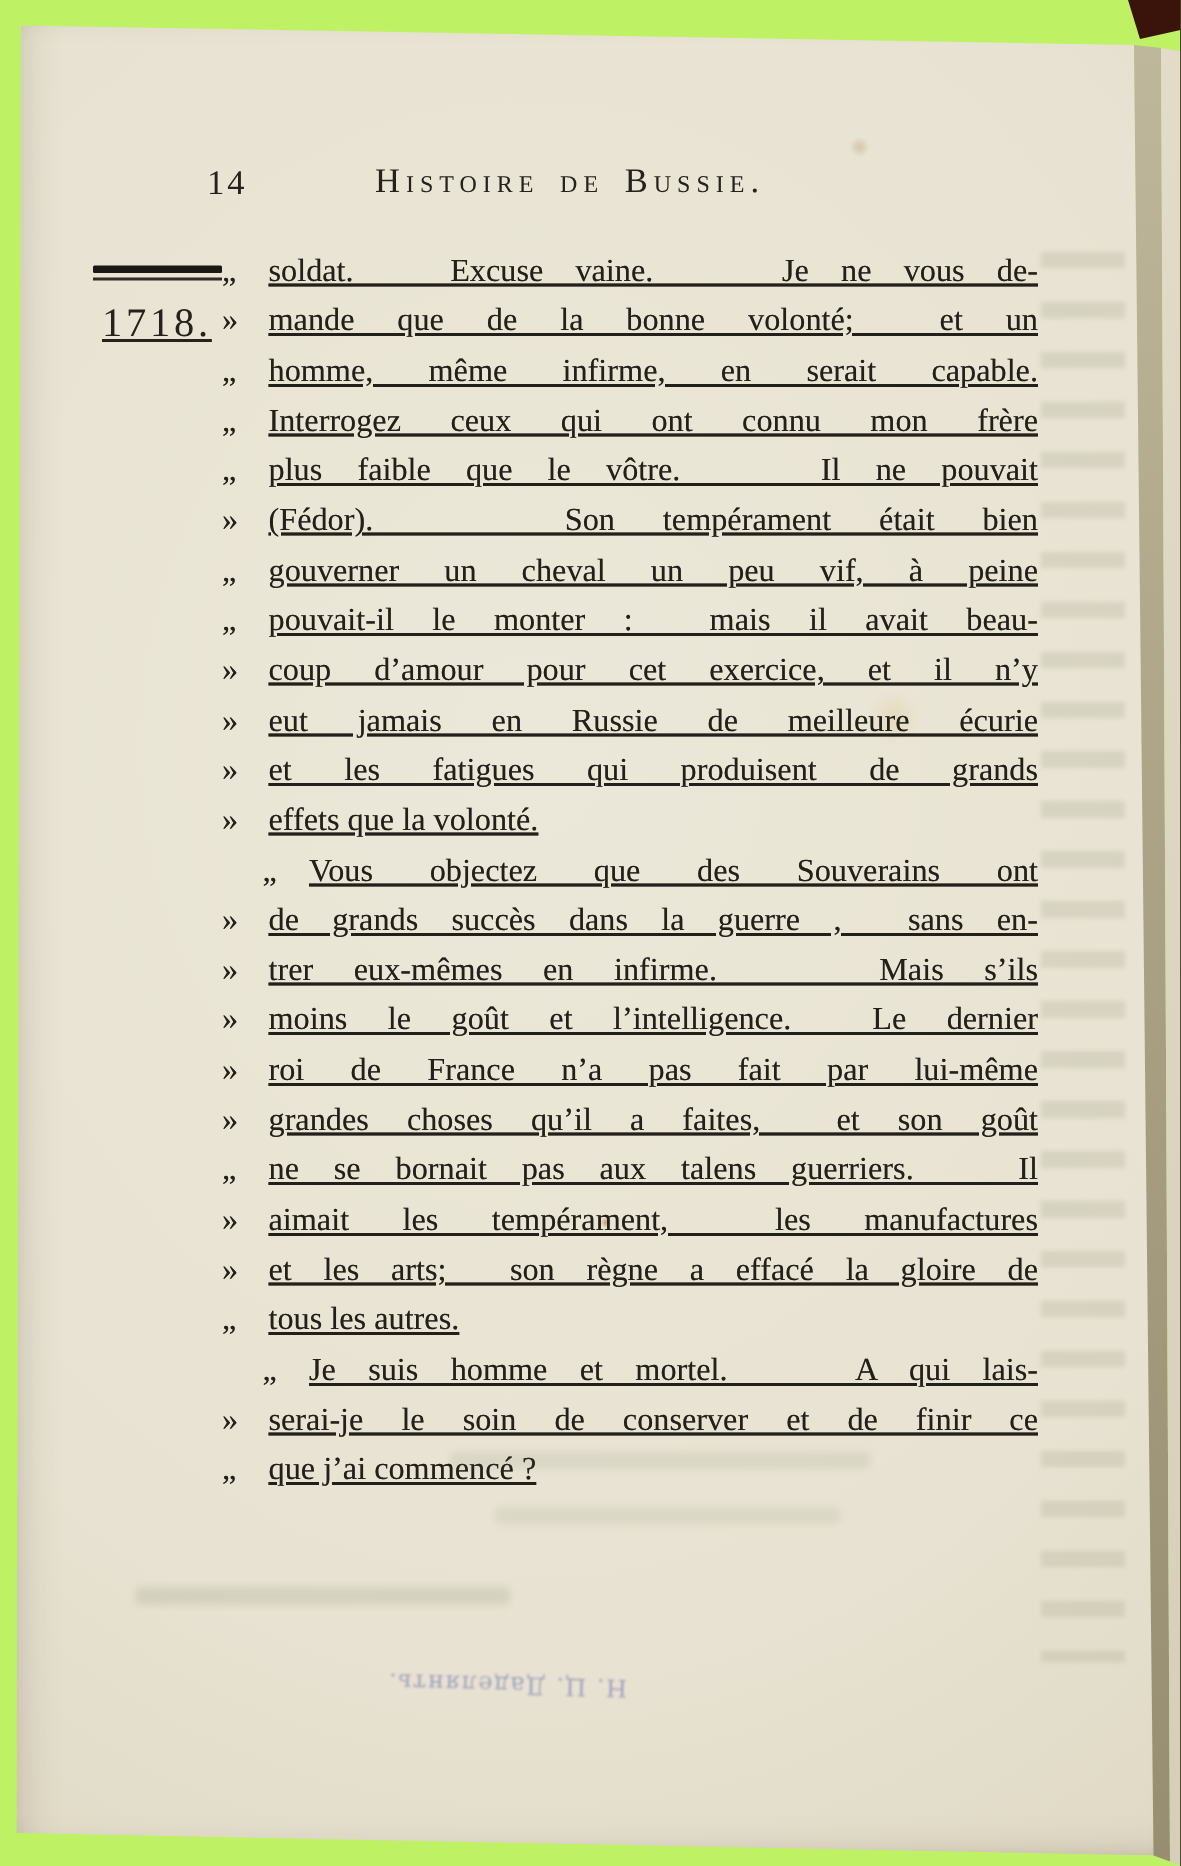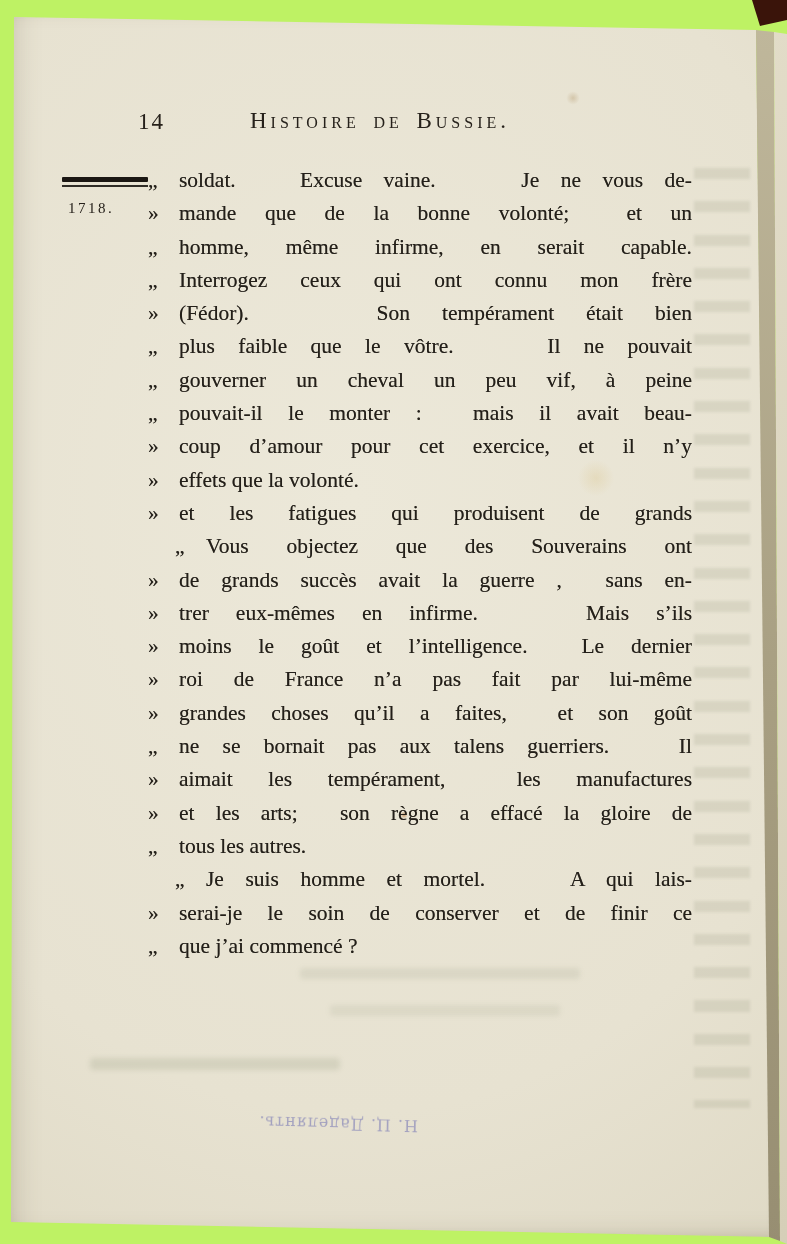--- a/index.html
+++ b/index.html
@@ -48,37 +48,37 @@
     position:absolute;left:250px;top:108px;width:330px;text-align:left;
     font-variant:small-caps;font-size:23px;letter-spacing:4px;color:#26211b;
     word-spacing:4px;
   }
   
   .margin-rule{position:absolute;left:62px;top:177px;width:86px;}
   .margin-rule .bar1{height:5px;background:#1b1713;border-radius:1px;}
   .margin-rule .bar2{height:2px;background:#1b1713;margin-top:3px;opacity:.9;}
   .margin-year{
     position:absolute;left:68px;top:200px;
-    font-size:15px;letter-spacing:2.5px;color:#26211b;
+    font-size:27px;letter-spacing:2.5px;color:#26211b;text-decoration:underline;
   }
   
   .text-block{
     position:absolute;left:148px;top:164px;width:544px;
     font-size:21.5px;line-height:33.3px;color:#231f19;
     text-shadow:0 0 .4px rgba(35,31,25,.6);
   }
   .line{position:relative;height:33.3px;white-space:pre;}
   .line .qmark{
     display:inline-block;width:31px;color:#231f19;
   }
   .line.indent .qmark{padding-left:27px;width:58px;box-sizing:border-box;}
   .line .ltext{
     display:inline-block;width:513px;
     text-align:justify;text-align-last:justify;
-    white-space:pre-wrap;vertical-align:top;
+    white-space:pre-wrap;vertical-align:top;text-decoration:underline;
   }
   .line.indent .ltext{width:486px;}
   .line.endpara .ltext{text-align:left;text-align-last:left;}
   
   .ghost-col{
     position:absolute;left:694px;top:168px;width:56px;height:940px;
     background:repeating-linear-gradient(
       to bottom, rgba(105,112,82,.13) 0 11px, rgba(105,112,82,0) 11px 33.3px);
     filter:blur(1.5px);
   }
@@ -112,29 +112,30 @@
     <div class="bar1"></div>
     <div class="bar2"></div>
   </div>
   <div class="margin-year">1718.</div>
 
   <div class="text-block">
       <div class="line"><span class="qmark">„</span><span class="ltext">soldat.   Excuse vaine.    Je ne vous de-</span></div>
       <div class="line"><span class="qmark">»</span><span class="ltext">mande que de la bonne volonté;  et un</span></div>
       <div class="line"><span class="qmark">„</span><span class="ltext">homme, même infirme, en serait capable.</span></div>
       <div class="line"><span class="qmark">„</span><span class="ltext">Interrogez ceux qui ont connu mon frère</span></div>
+      <div class="line"><span class="qmark">„</span><span class="ltext">plus faible que le vôtre.    Il ne pouvait</span></div>
       <div class="line"><span class="qmark">»</span><span class="ltext">(Fédor).    Son tempérament était bien</span></div>
-      <div class="line"><span class="qmark">„</span><span class="ltext">plus faible que le vôtre.    Il ne pouvait</span></div>
       <div class="line"><span class="qmark">„</span><span class="ltext">gouverner un cheval un peu vif, à peine</span></div>
       <div class="line"><span class="qmark">„</span><span class="ltext">pouvait-il le monter :  mais il avait beau-</span></div>
       <div class="line"><span class="qmark">»</span><span class="ltext">coup d’amour pour cet exercice, et il n’y</span></div>
+      <div class="line"><span class="qmark">»</span><span class="ltext">eut jamais en Russie de meilleure écurie</span></div>
+      <div class="line"><span class="qmark">»</span><span class="ltext">et les fatigues qui produisent de grands</span></div>
       <div class="line endpara"><span class="qmark">»</span><span class="ltext">effets que la volonté.</span></div>
-      <div class="line"><span class="qmark">»</span><span class="ltext">et les fatigues qui produisent de grands</span></div>
       <div class="line indent"><span class="qmark">„</span><span class="ltext">Vous objectez que des Souverains ont</span></div>
-      <div class="line"><span class="qmark">»</span><span class="ltext">de grands succès avait la guerre ,  sans en-</span></div>
+      <div class="line"><span class="qmark">»</span><span class="ltext">de grands succès dans la guerre ,  sans en-</span></div>
       <div class="line"><span class="qmark">»</span><span class="ltext">trer eux-mêmes en infirme.    Mais s’ils</span></div>
       <div class="line"><span class="qmark">»</span><span class="ltext">moins le goût et l’intelligence.  Le dernier</span></div>
       <div class="line"><span class="qmark">»</span><span class="ltext">roi de France n’a pas fait par lui-même</span></div>
       <div class="line"><span class="qmark">»</span><span class="ltext">grandes choses qu’il a faites,  et son goût</span></div>
       <div class="line"><span class="qmark">„</span><span class="ltext">ne se bornait pas aux talens guerriers.   Il</span></div>
       <div class="line"><span class="qmark">»</span><span class="ltext">aimait les tempérament,  les manufactures</span></div>
       <div class="line"><span class="qmark">»</span><span class="ltext">et les arts;  son règne a effacé la gloire de</span></div>
       <div class="line endpara"><span class="qmark">„</span><span class="ltext">tous les autres.</span></div>
       <div class="line indent"><span class="qmark">„</span><span class="ltext">Je suis homme et mortel.    A qui lais-</span></div>
       <div class="line"><span class="qmark">»</span><span class="ltext">serai-je le soin de conserver et de finir ce</span></div>

